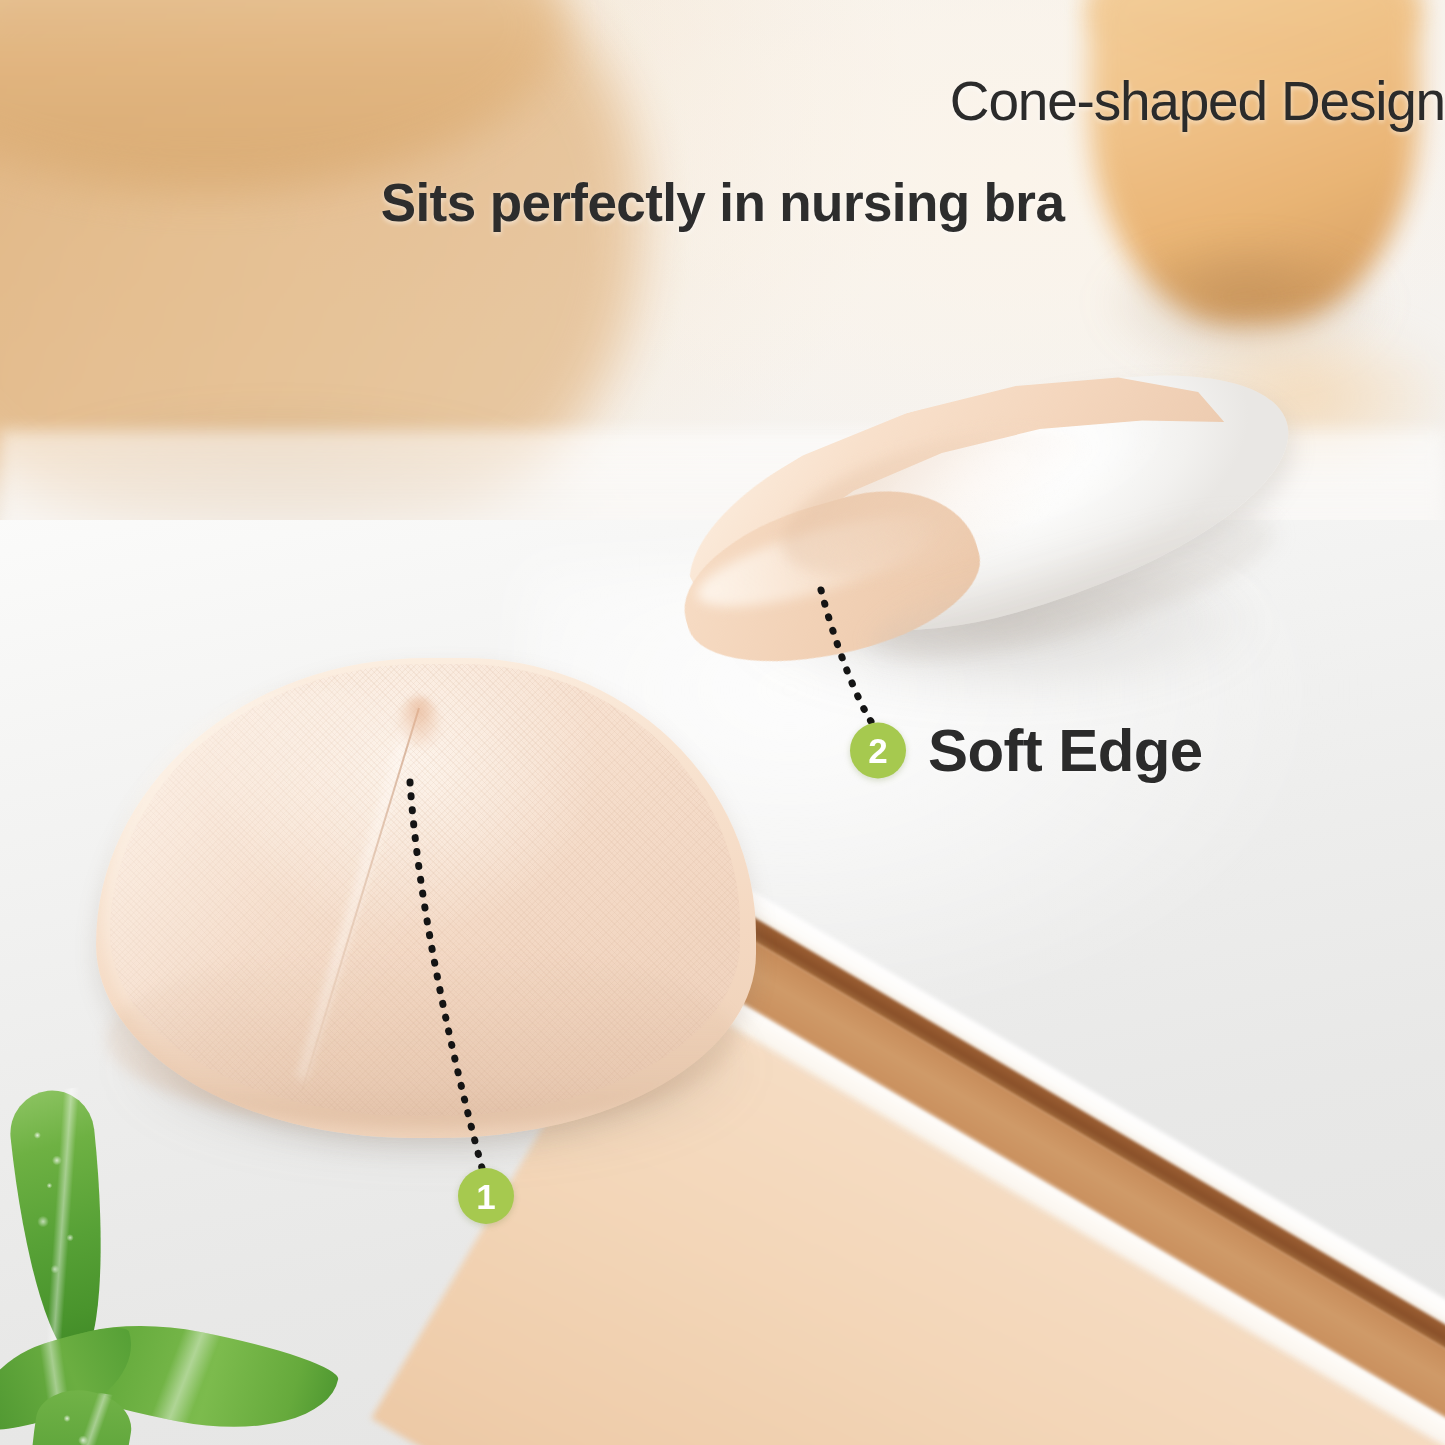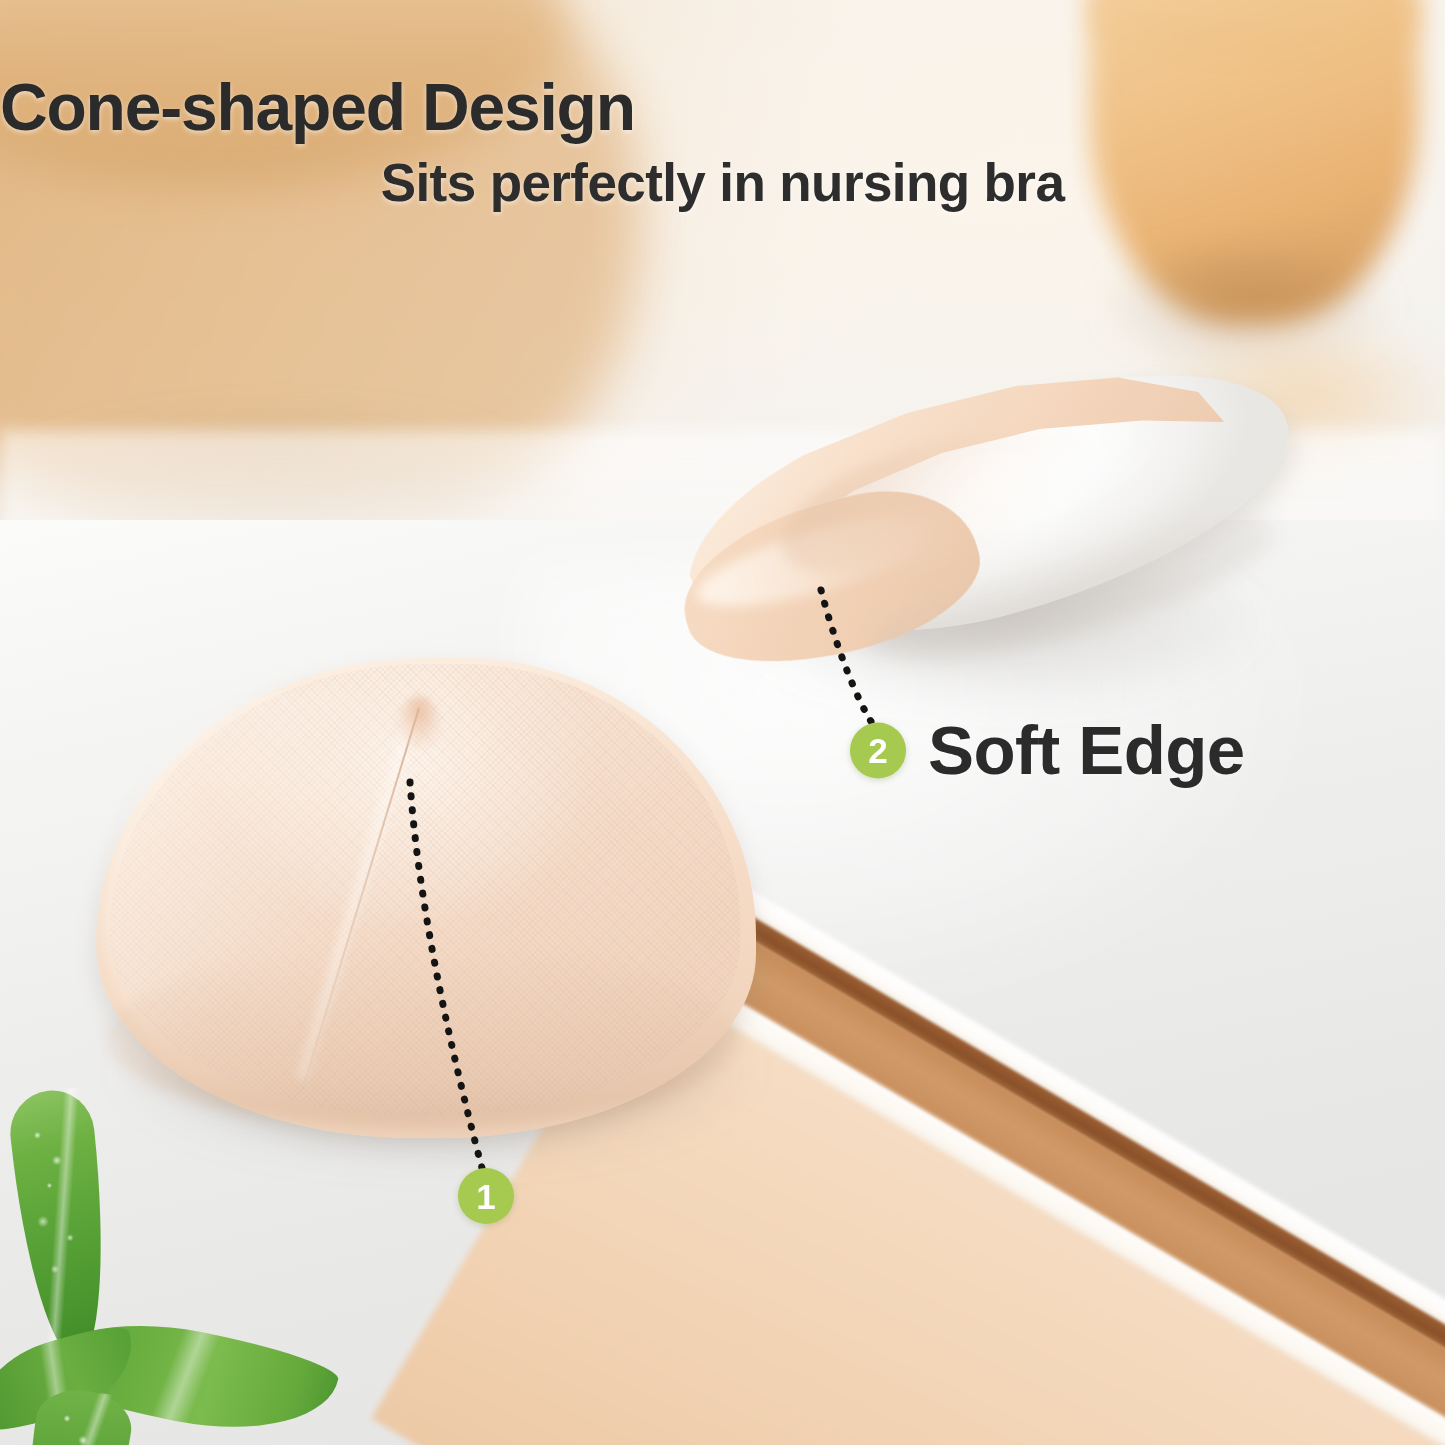--- a/index.html
+++ b/index.html
@@ -293,49 +293,49 @@
   }
   .stem{
     position:absolute;left:74px;top:330px;width:10px;height:140px;
     background:linear-gradient(180deg,#5aa338 0%,#4b9530 100%);
     border-radius:6px;transform:rotate(7deg);
   }
 
   
   .headline{
     position:absolute;left:0;right:0;top:74px;
-    text-align:left;
-    font-size:66px;line-height:1.0;
-    font-weight:700;letter-spacing:-1.2px;
+    text-align:right;
+    font-size:55px;line-height:1.0;
+    font-weight:400;letter-spacing:-1.2px;
     color:#2b2b2b;
     text-shadow:0 2px 5px rgba(255,255,255,.55);
     white-space:nowrap;
   }
   .subhead{
-    position:absolute;left:0;right:0;top:156px;
+    position:absolute;left:0;right:0;top:176px;
     text-align:center;
     font-size:53px;line-height:1.0;
     font-weight:600;letter-spacing:-.6px;
     color:#2d2d2d;
     text-shadow:0 2px 5px rgba(255,255,255,.55);
     white-space:nowrap;
   }
 
   
   .callout{position:absolute;display:flex;align-items:center;gap:22px;}
   .badge{
     width:56px;height:56px;border-radius:50%;
     display:flex;align-items:center;justify-content:center;
     font-size:35px;font-weight:700;color:#ffffff;
     line-height:1;
     box-shadow:0 2px 6px rgba(120,140,70,.28);
     flex:0 0 auto;
   }
   .callout-label{
-    font-size:69px;font-weight:600;letter-spacing:-.6px;color:#2b2b2b;
+    font-size:60px;font-weight:600;letter-spacing:-.6px;color:#2b2b2b;
     white-space:nowrap;
     text-shadow:0 1px 4px rgba(255,255,255,.6);
   }
   .callout-1{left:458px;top:1196px;transform:translateY(-50%);}
   .callout-2{left:850px;top:750px;transform:translateY(-50%);}
 
   .leader{position:absolute;left:0;top:0;width:1445px;height:1445px;pointer-events:none;}
 </style>
 </head>
 <body>

